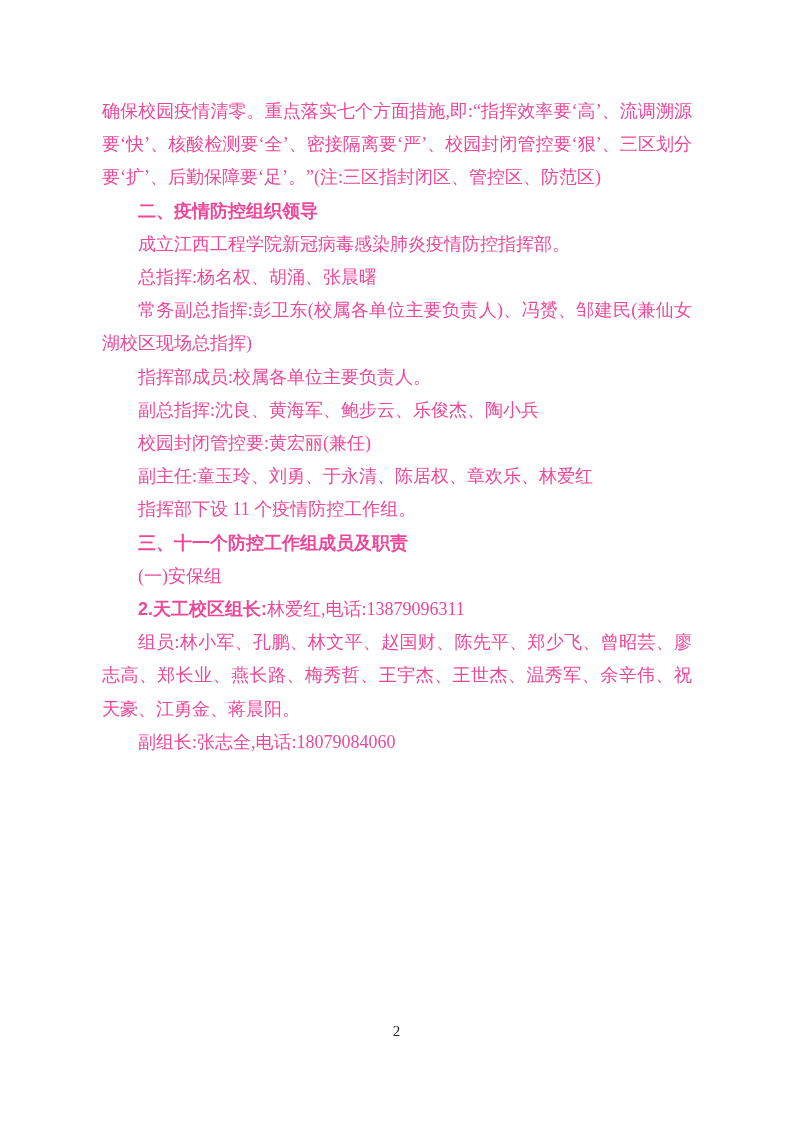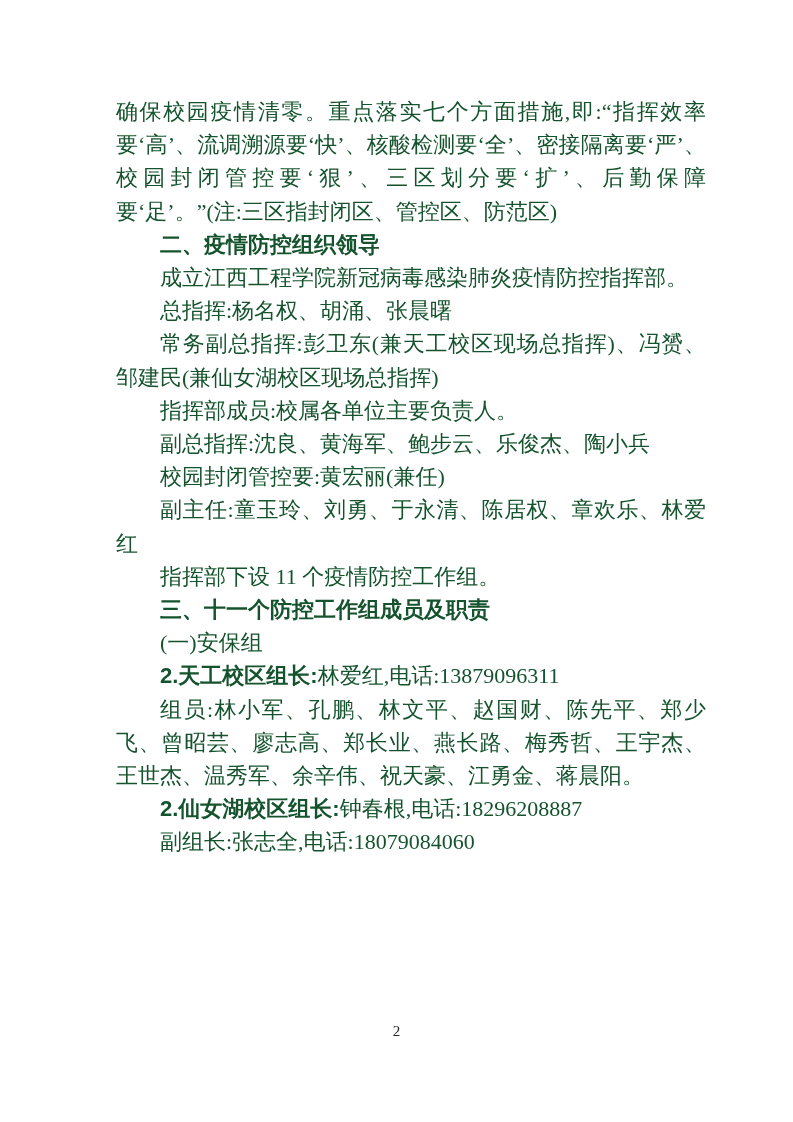--- a/index.html
+++ b/index.html
@@ -19,26 +19,25 @@
     width: 793px;
     height: 1122px;
     background: #ffffff;
   }
   .doc-body {
     position: absolute;
     left: 102px;
     top: 95px;
     width: 590px;
     font-family: "Liberation Serif", "DejaVu Serif", serif;
-    font-size: 22px;
+    font-size: 18px;
     line-height: 33.2px;
-    color: #14532d;
+    color: #ec4899;
     text-align: justify;
     text-justify: inter-ideograph;
-    margin-left: 14px;
   }
   .para {
     margin: 0;
     padding: 0;
   }
   .para.indent {
     text-indent: 2em;
   }
   .para.heading {
     font-family: "Liberation Sans", "DejaVu Sans", sans-serif;
@@ -65,29 +64,28 @@
 </style>
 </head>
 <body>
 
 <div class="page">
   <div class="doc-body">
       <p class="para body"><span class="run">确保校园疫情清零。重点落实七个方面措施,即:“指挥效率要‘高’、流调溯源要‘快’、核酸检测要‘全’、密接隔离要‘严’、校园封闭管控要‘狠’、三区划分要‘扩’、后勤保障要‘足’。”(注:三区指封闭区、管控区、防范区)</span></p>
       <p class="para heading indent"><span class="run bold">二、疫情防控组织领导</span></p>
       <p class="para body indent"><span class="run">成立江西工程学院新冠病毒感染肺炎疫情防控指挥部。</span></p>
       <p class="para body indent"><span class="run">总指挥:杨名权、胡涌、张晨曙</span></p>
-      <p class="para body indent"><span class="run">常务副总指挥:彭卫东(兼天工校区现场总指挥)、冯赟、邹建民(兼仙女湖校区现场总指挥)</span></p>
+      <p class="para body indent"><span class="run">常务副总指挥:彭卫东(校属各单位主要负责人)、冯赟、邹建民(兼仙女湖校区现场总指挥)</span></p>
       <p class="para body indent"><span class="run">指挥部成员:校属各单位主要负责人。</span></p>
       <p class="para body indent"><span class="run">副总指挥:沈良、黄海军、鲍步云、乐俊杰、陶小兵</span></p>
       <p class="para body indent"><span class="run">校园封闭管控要:黄宏丽(兼任)</span></p>
       <p class="para body indent"><span class="run">副主任:童玉玲、刘勇、于永清、陈居权、章欢乐、林爱红</span></p>
       <p class="para body indent"><span class="run">指挥部下设 11 个疫情防控工作组。</span></p>
       <p class="para heading indent"><span class="run bold">三、十一个防控工作组成员及职责</span></p>
       <p class="para body indent"><span class="run">(一)安保组</span></p>
       <p class="para body indent"><span class="run bold">2.天工校区组长:</span><span class="run">林爱红,电话:13879096311</span></p>
       <p class="para body indent"><span class="run">组员:林小军、孔鹏、林文平、赵国财、陈先平、郑少飞、曾昭芸、廖志高、郑长业、燕长路、梅秀哲、王宇杰、王世杰、温秀军、余辛伟、祝天豪、江勇金、蒋晨阳。</span></p>
-      <p class="para body indent"><span class="run bold">2.仙女湖校区组长:</span><span class="run">钟春根,电话:18296208887</span></p>
       <p class="para body indent"><span class="run">副组长:张志全,电话:18079084060</span></p>
     </div>
   <div class="footer">
     <span>2</span>
   </div>
 </div>
 
 </body></html>

